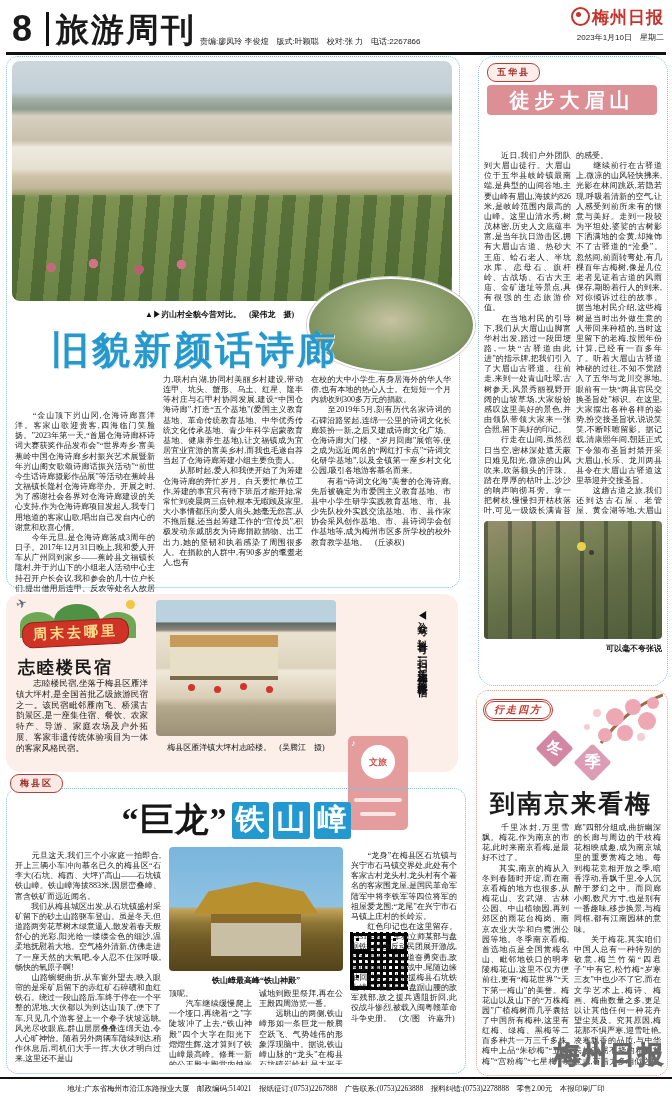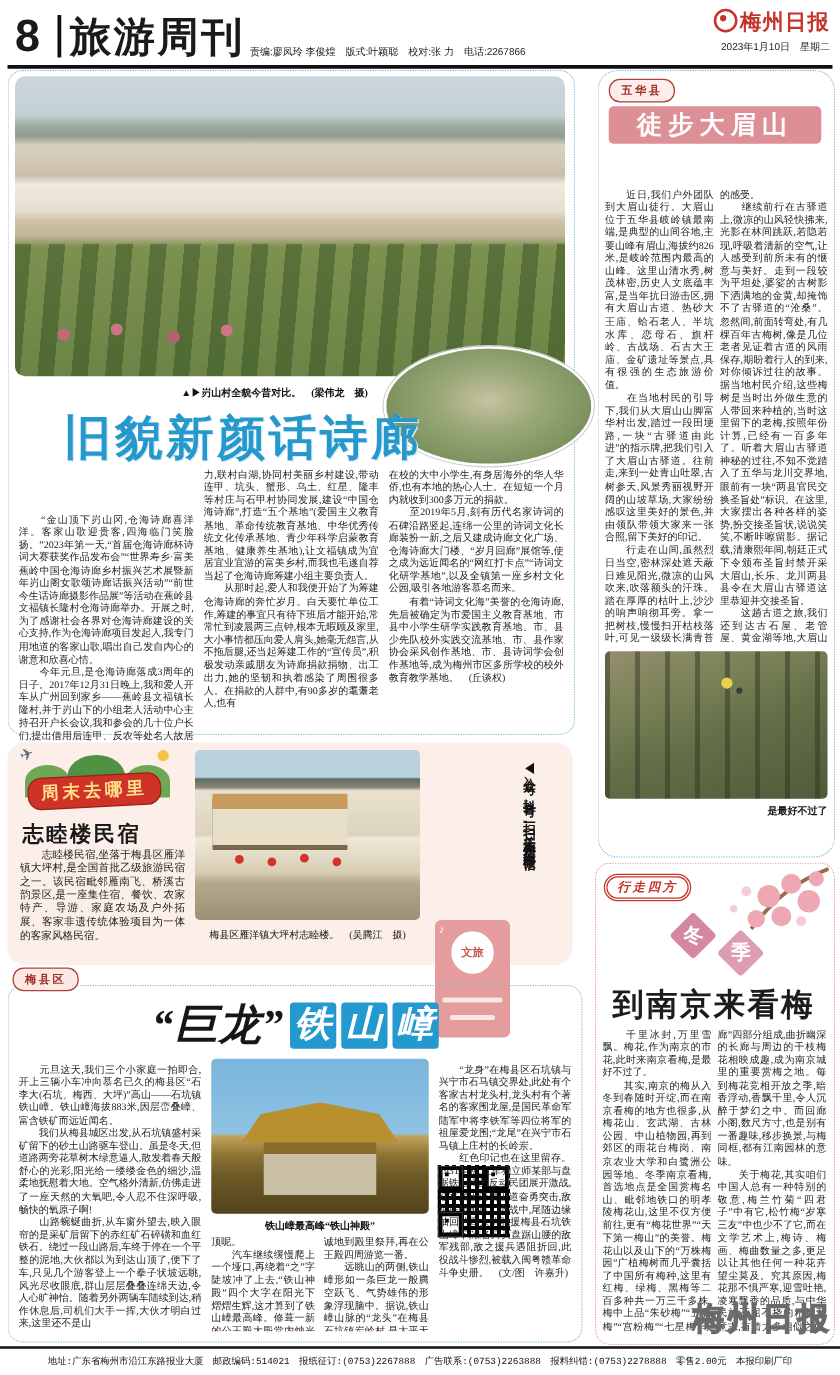--- a/index.html
+++ b/index.html
@@ -96,21 +96,21 @@
   .temple-photo:before{content:"";position:absolute;left:14%;top:28%;width:72%;height:26%;
     background:#b8902e;clip-path:polygon(0 100%,12% 30%,50% 0,88% 30%,100% 100%);}
   .temple-photo:after{content:"";position:absolute;left:24%;top:54%;width:52%;height:34%;
     background:linear-gradient(180deg,#8a6a2a 0 22%,#c9bfa4 22% 100%);}
   
   .diamond{position:absolute;width:27px;height:27px;background:#d487a2;transform:rotate(45deg);
      display:flex;align-items:center;justify-content:center;border-radius:3px;}
   .diamond span{transform:rotate(-45deg);color:#fff;font-weight:bold;font-size:16px;}
   .nj-headline{font-size:25px;font-weight:bold;letter-spacing:2px;text-align:center;color:#1c1c1c;}
   
-  .footer-line{font-size:7.5px;color:#111;text-align:center;font-family:Liberation Mono, monospace;}
+  .footer-line{font-size:7.5px;color:#111;text-align:center;font-family:Liberation Serif, serif;}
   .watermark{font-size:25px;font-weight:bold;letter-spacing:3px;color:#f4f4f4;
      -webkit-text-stroke:1px #6a6a6a;font-family:"Liberation Serif",serif;}
 </style>
 </head>
 <body>
 
 <div id="page">
 
   <div class="abs" style="left:12px;top:8px;"><span class="pagenum">8</span></div>
   <div class="abs vbar" style="left:46px;top:12px;height:34px;"></div>
@@ -142,21 +142,21 @@
   <div class="abs dotted-blue" style="left:478px;top:56px;width:188px;height:628px;border-radius:16px;">
     <span class="abs badge" style="left:8px;top:6px;">五华县</span>
     <div class="abs wh-title1" style="left:8px;top:28px;width:170px;height:30px;text-align:center;">徒步大眉山</div>
     <div class="abs bodytxt" style="left:5px;top:94px;width:87px;height:366px;">　　近日,我们户外团队到大眉山徒行。大眉山位于五华县岐岭镇最南端,是典型的山间谷地,主要山峰有眉山,海拔约826米,是岐岭范围内最高的山峰。这里山清水秀,树茂林密,历史人文底蕴丰富,是当年抗日游击区,拥有大眉山古道、热砂大王庙、蛤石老人、半坑水库、恋母石、旗杆岭、古战场、石古大王庙、金矿遗址等景点,具有很强的生态旅游价值。
 　　在当地村民的引导下,我们从大眉山山脚富华村出发,踏过一段田埂路,一块“古驿道由此进”的指示牌,把我们引入了大眉山古驿道。往前走,来到一处青山吐翠,古树参天,风景秀丽视野开阔的山坡草场,大家纷纷感叹这里美好的景色,并由领队带领大家来一张合照,留下美好的印记。
 　　行走在山间,虽然烈日当空,密林深处遮天蔽日难见阳光,微凉的山风吹来,吹落额头的汗珠。踏在厚厚的枯叶上,沙沙的响声响彻耳旁。拿一把树枝,慢慢扫开枯枝落叶,可见一级级长满青苔的石阶,呈Z字形一直往山顶延伸。走了十多分钟之后来到了一个挂着“钦差歇息处”牌匾的地点,据说这里是以前钦差路过的歇脚处,驴友们也在这小憩,体会当一回钦差大臣</div>
     <div class="abs bodytxt" style="left:97px;top:94px;width:86px;height:366px;">的感受。
 　　继续前行在古驿道上,微凉的山风轻快拂来,光影在林间跳跃,若隐若现,呼吸着清新的空气,让人感受到前所未有的惬意与美好。走到一段较为平坦处,婆娑的古树影下洒满地的金黄,却掩饰不了古驿道的“沧桑”。忽然间,前面转弯处,有几棵百年古梅树,像是几位老者见证着古道的风雨保存,期盼着行人的到来,对你倾诉过往的故事。据当地村民介绍,这些梅树是当时出外做生意的人带回来种植的,当时这里留下的老梅,按照年份计算,已经有一百多年了。听着大眉山古驿道神秘的过往,不知不觉踏入了五华与龙川交界地,眼前有一块“两县官民交换圣旨处”标识。在这里,大家摆出各种各样的姿势,扮交接圣旨状,说说笑笑,不断咔嚓留影。据记载,清康熙年间,朝廷正式下令颁布圣旨封禁开采大眉山,长乐、龙川两县县令在大眉山古驿道这里恭迎并交接圣旨。
 　　这趟古道之旅,我们还到达古石屋、老管屋、黄金湖等地,大眉山空气清新,生态环境良好、民风淳朴,是城市居民返璞归真、回归自然,细细体会和品味生活的绝佳去处。　(文/图　谚权)</div>
     <div class="abs forest-photo" style="left:5px;top:464px;width:178px;height:118px;"></div>
-    <div class="abs caption" style="left:5px;top:586px;width:178px;text-align:right;">是最好不过了</div>
+    <div class="abs caption" style="left:5px;top:586px;width:178px;text-align:right;">可以毫不夸张说</div>
   </div>
 
   <div class="abs pinkfill" style="left:6px;top:594px;width:452px;height:178px;">
     <div class="abs" style="left:8px;top:4px;width:132px;height:54px;">
       <div class="wk-hill" style="left:6px;top:14px;width:36px;height:26px;"></div>
       <div class="wk-hill" style="left:40px;top:6px;width:46px;height:34px;background:#4f9244;"></div>
       <div class="wk-hill" style="left:86px;top:14px;width:36px;height:26px;"></div>
       <div class="wk-sun" style="left:112px;top:2px;"></div>
       <div class="wk-plane" style="left:2px;top:-2px;">✈</div>
       <div class="wk-banner" style="left:8px;top:22px;">周末去哪里</div>
@@ -175,21 +175,21 @@
       <span class="qr-eye" style="left:1px;top:1px;"></span>
       <span class="qr-eye" style="right:1px;top:1px;"></span>
       <span class="qr-eye" style="left:1px;bottom:1px;"></span>
     </div>
     <div class="abs vtext" style="left:408px;top:8px;height:160px;">◀公众号、抖音号。扫一扫,关注梅州文广旅游微信</div>
   </div>
 
   <span class="abs badge" style="left:10px;top:774px;z-index:3;background:#fbe9e6;">梅县区</span>
 
   <div class="abs dotted-blue" style="left:6px;top:788px;width:458px;height:284px;">
-    <div class="abs mx-headline" style="left:0;top:8px;width:100%;font-style:italic;">
+    <div class="abs mx-headline" style="left:0;top:8px;width:100%;">
       <span class="mx-quote">“巨龙”</span>
       <span class="char-box">铁</span>
       <span class="char-box">山</span>
       <span class="char-box">嶂</span>
     </div>
     <div class="abs bodytxt" style="left:8px;top:62px;width:146px;height:212px;">　　元旦这天,我们三个小家庭一拍即合,开上三辆小车冲向慕名已久的梅县区“石李大(石坑、梅西、大坪)”高山——石坑镇铁山嶂。铁山嶂海拔883米,因层峦叠嶂、富含铁矿而远近闻名。
 　　我们从梅县城区出发,从石坑镇盛村采矿留下的砂土山路驱车登山。虽是冬天,但道路两旁花草树木绿意逼人,散发着春天般舒心的光彩,阳光给一缕缕金色的细沙,温柔地抚慰着大地。空气格外清新,仿佛走进了一座天然的大氧吧,令人忍不住深呼吸,畅快的氧原子啊!
 　　山路蜿蜒曲折,从车窗外望去,映入眼帘的是采矿后留下的赤红矿石碎磺和血红铁石。绕过一段山路后,车终于停在一个平整的泥地,大伙都以为到达山顶了,便下了车,只见几个游客登上一个拳子状坡远眺,风光尽收眼底,群山层层叠叠连绵天边,令人心旷神怡。随着另外两辆车陆续到达,稍作休息后,司机们大手一挥,大伙才明白过来,这里还不是山</div>
     <div class="abs temple-photo" style="left:162px;top:58px;width:174px;height:124px;"></div>
     <div class="abs caption" style="left:162px;top:186px;width:174px;text-align:center;">铁山嶂最高峰“铁山神殿”</div>

